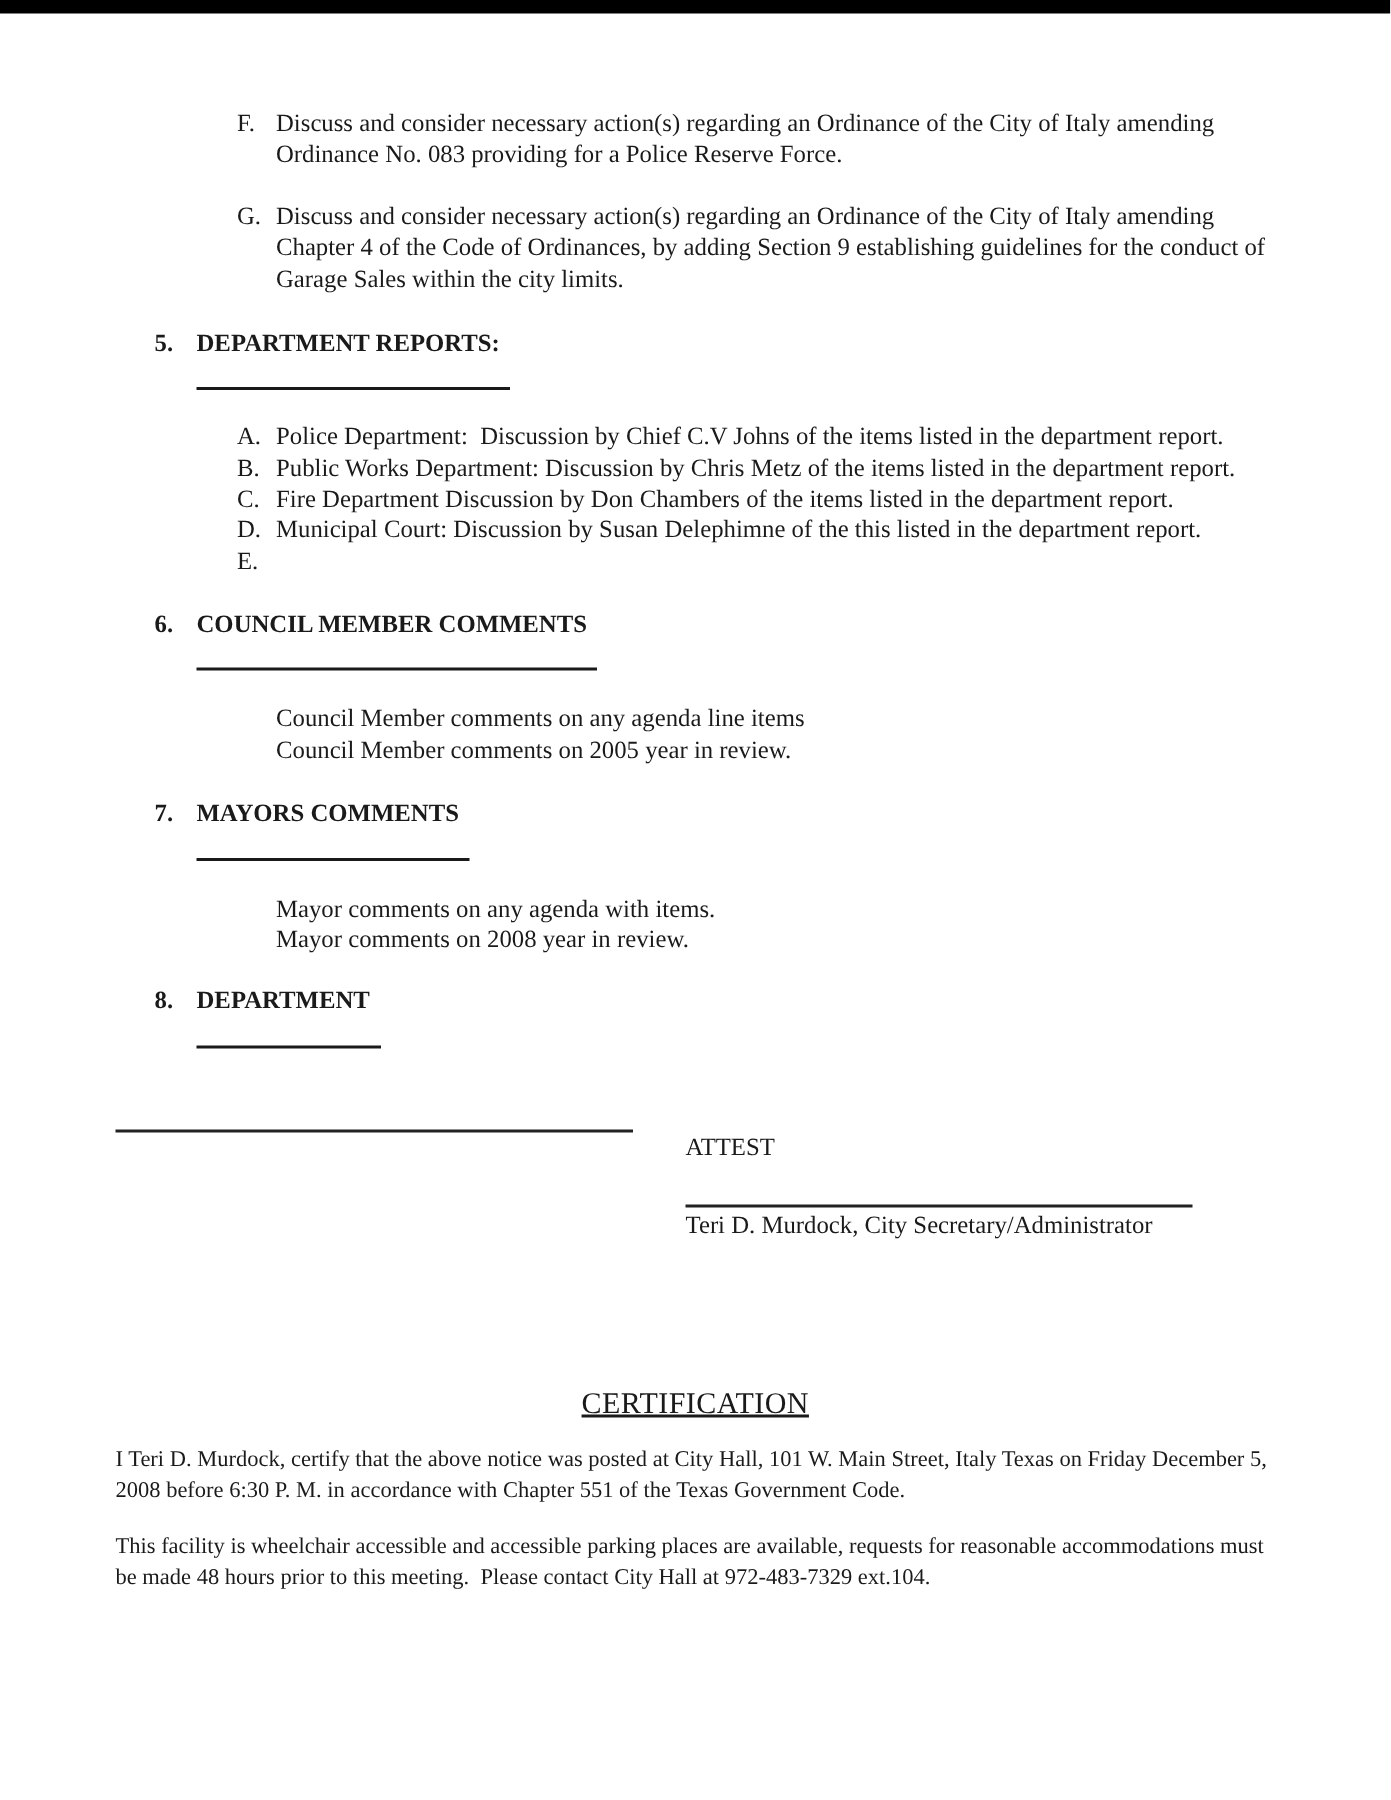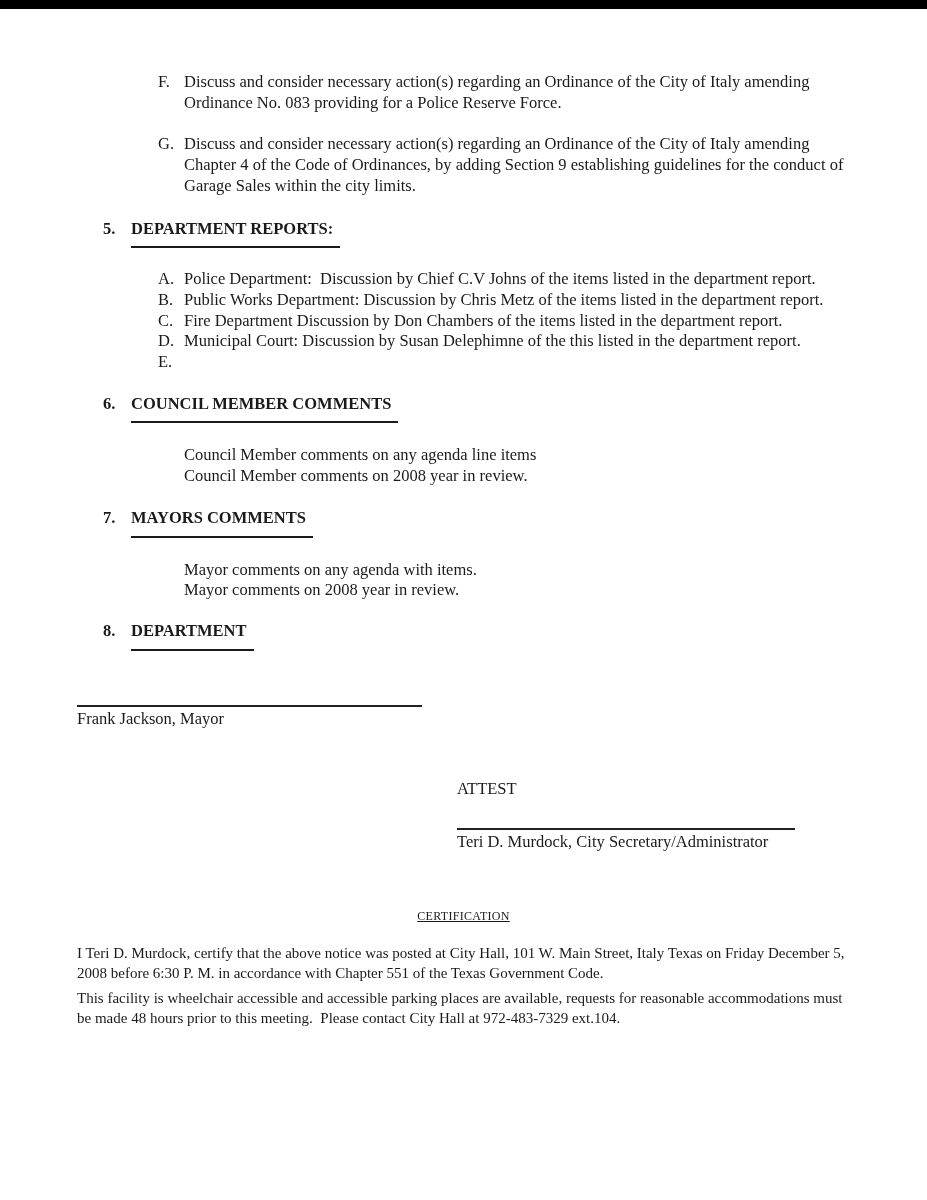--- a/index.html
+++ b/index.html
@@ -45,69 +45,68 @@
     margin-left: 103px;
     font-weight: bold;
   }
   .section-heading .num {
     width: 28px;
     flex: 0 0 28px;
   }
   .section-heading .title {
     border-bottom: 2px solid #1a1a1a;
     padding-right: 7px;
-    padding-bottom: 7px;
+    padding-bottom: 19px;
   }
   .comment-block { margin-left: 184px; }
   .comment-block div { white-space: pre-wrap; }
   .sig-line {
     height: 0;
     border-bottom: 2px solid #222222;
   }
   .sig-line-mayor {
     width: 345px;
     margin-left: 77px;
     margin-top: 54px;
   }
   .sig-name-mayor {
     margin-left: 77px;
     margin-top: 2px;
   }
   .attest {
     margin-left: 457px;
-    margin-top: 50px;
   }
   .sig-line-secretary {
     width: 338px;
     margin-left: 457px;
     margin-top: 28px;
   }
   .sig-name-secretary {
     margin-left: 457px;
     margin-top: 2px;
   }
   .cert-heading {
-    margin-top: 53px;
+    margin-top: 98px;
     text-align: center;
-    font-size: 12px;
+    font-size: 20px;
     line-height: 20px;
   }
   .cert-heading span {
     text-decoration: underline;
     letter-spacing: 0.3px;
   }
   .cert-par {
     margin-left: 77px;
     width: 775px;
     font-size: 15px;
     line-height: 20.5px;
     white-space: pre-wrap;
   }
   .cert-par-1 { margin-top: 17px; }
-  .cert-par-2 { margin-top: 4px; }
+  .cert-par-2 { margin-top: 17px; }
 </style>
 </head>
 <body>
 
 <div class="page">
   <div class="topbar"></div>
 
   <div class="lettered-row">
     <span class="letter">F.</span>
     <span class="text">Discuss and consider necessary action(s) regarding an Ordinance of the City of Italy amending Ordinance No. 083 providing for a Police Reserve Force.</span>
@@ -142,39 +141,38 @@
       <span class="letter">E.</span>
     </div>
   </div>
 
   <div class="section-heading gap21">
     <span class="num">6.</span>
     <span class="title">COUNCIL MEMBER COMMENTS </span>
   </div>
   <div class="comment-block gap22">
     <div>Council Member comments on any agenda line items</div>
-    <div>Council Member comments on 2008 year in review.</div>
+    <div>Council Member comments on 2005 year in review.</div>
   </div>
 
   <div class="section-heading gap21">
     <span class="num">7.</span>
     <span class="title">MAYORS COMMENTS </span>
   </div>
   <div class="comment-block gap22">
     <div>Mayor comments on any agenda with items.</div>
     <div>Mayor comments on 2008 year in review.</div>
   </div>
 
   <div class="section-heading gap20">
     <span class="num">8.</span>
     <span class="title">DEPARTMENT </span>
   </div>
 
   <div class="sig-line sig-line-mayor"></div>
-  <div class="sig-name-mayor">Frank Jackson, Mayor</div>
 
   <div class="attest">ATTEST</div>
   <div class="sig-line sig-line-secretary"></div>
   <div class="sig-name-secretary">Teri D. Murdock, City Secretary/Administrator</div>
 
   <div class="cert-heading">
     <span>CERTIFICATION</span>
   </div>
   <div class="cert-par cert-par-1">I Teri D. Murdock, certify that the above notice was posted at City Hall, 101 W. Main Street, Italy Texas on Friday December 5, 2008 before 6:30 P. M. in accordance with Chapter 551 of the Texas Government Code.</div>
   <div class="cert-par cert-par-2">This facility is wheelchair accessible and accessible parking places are available, requests for reasonable accommodations must be made 48 hours prior to this meeting.  Please contact City Hall at 972-483-7329 ext.104.</div>

